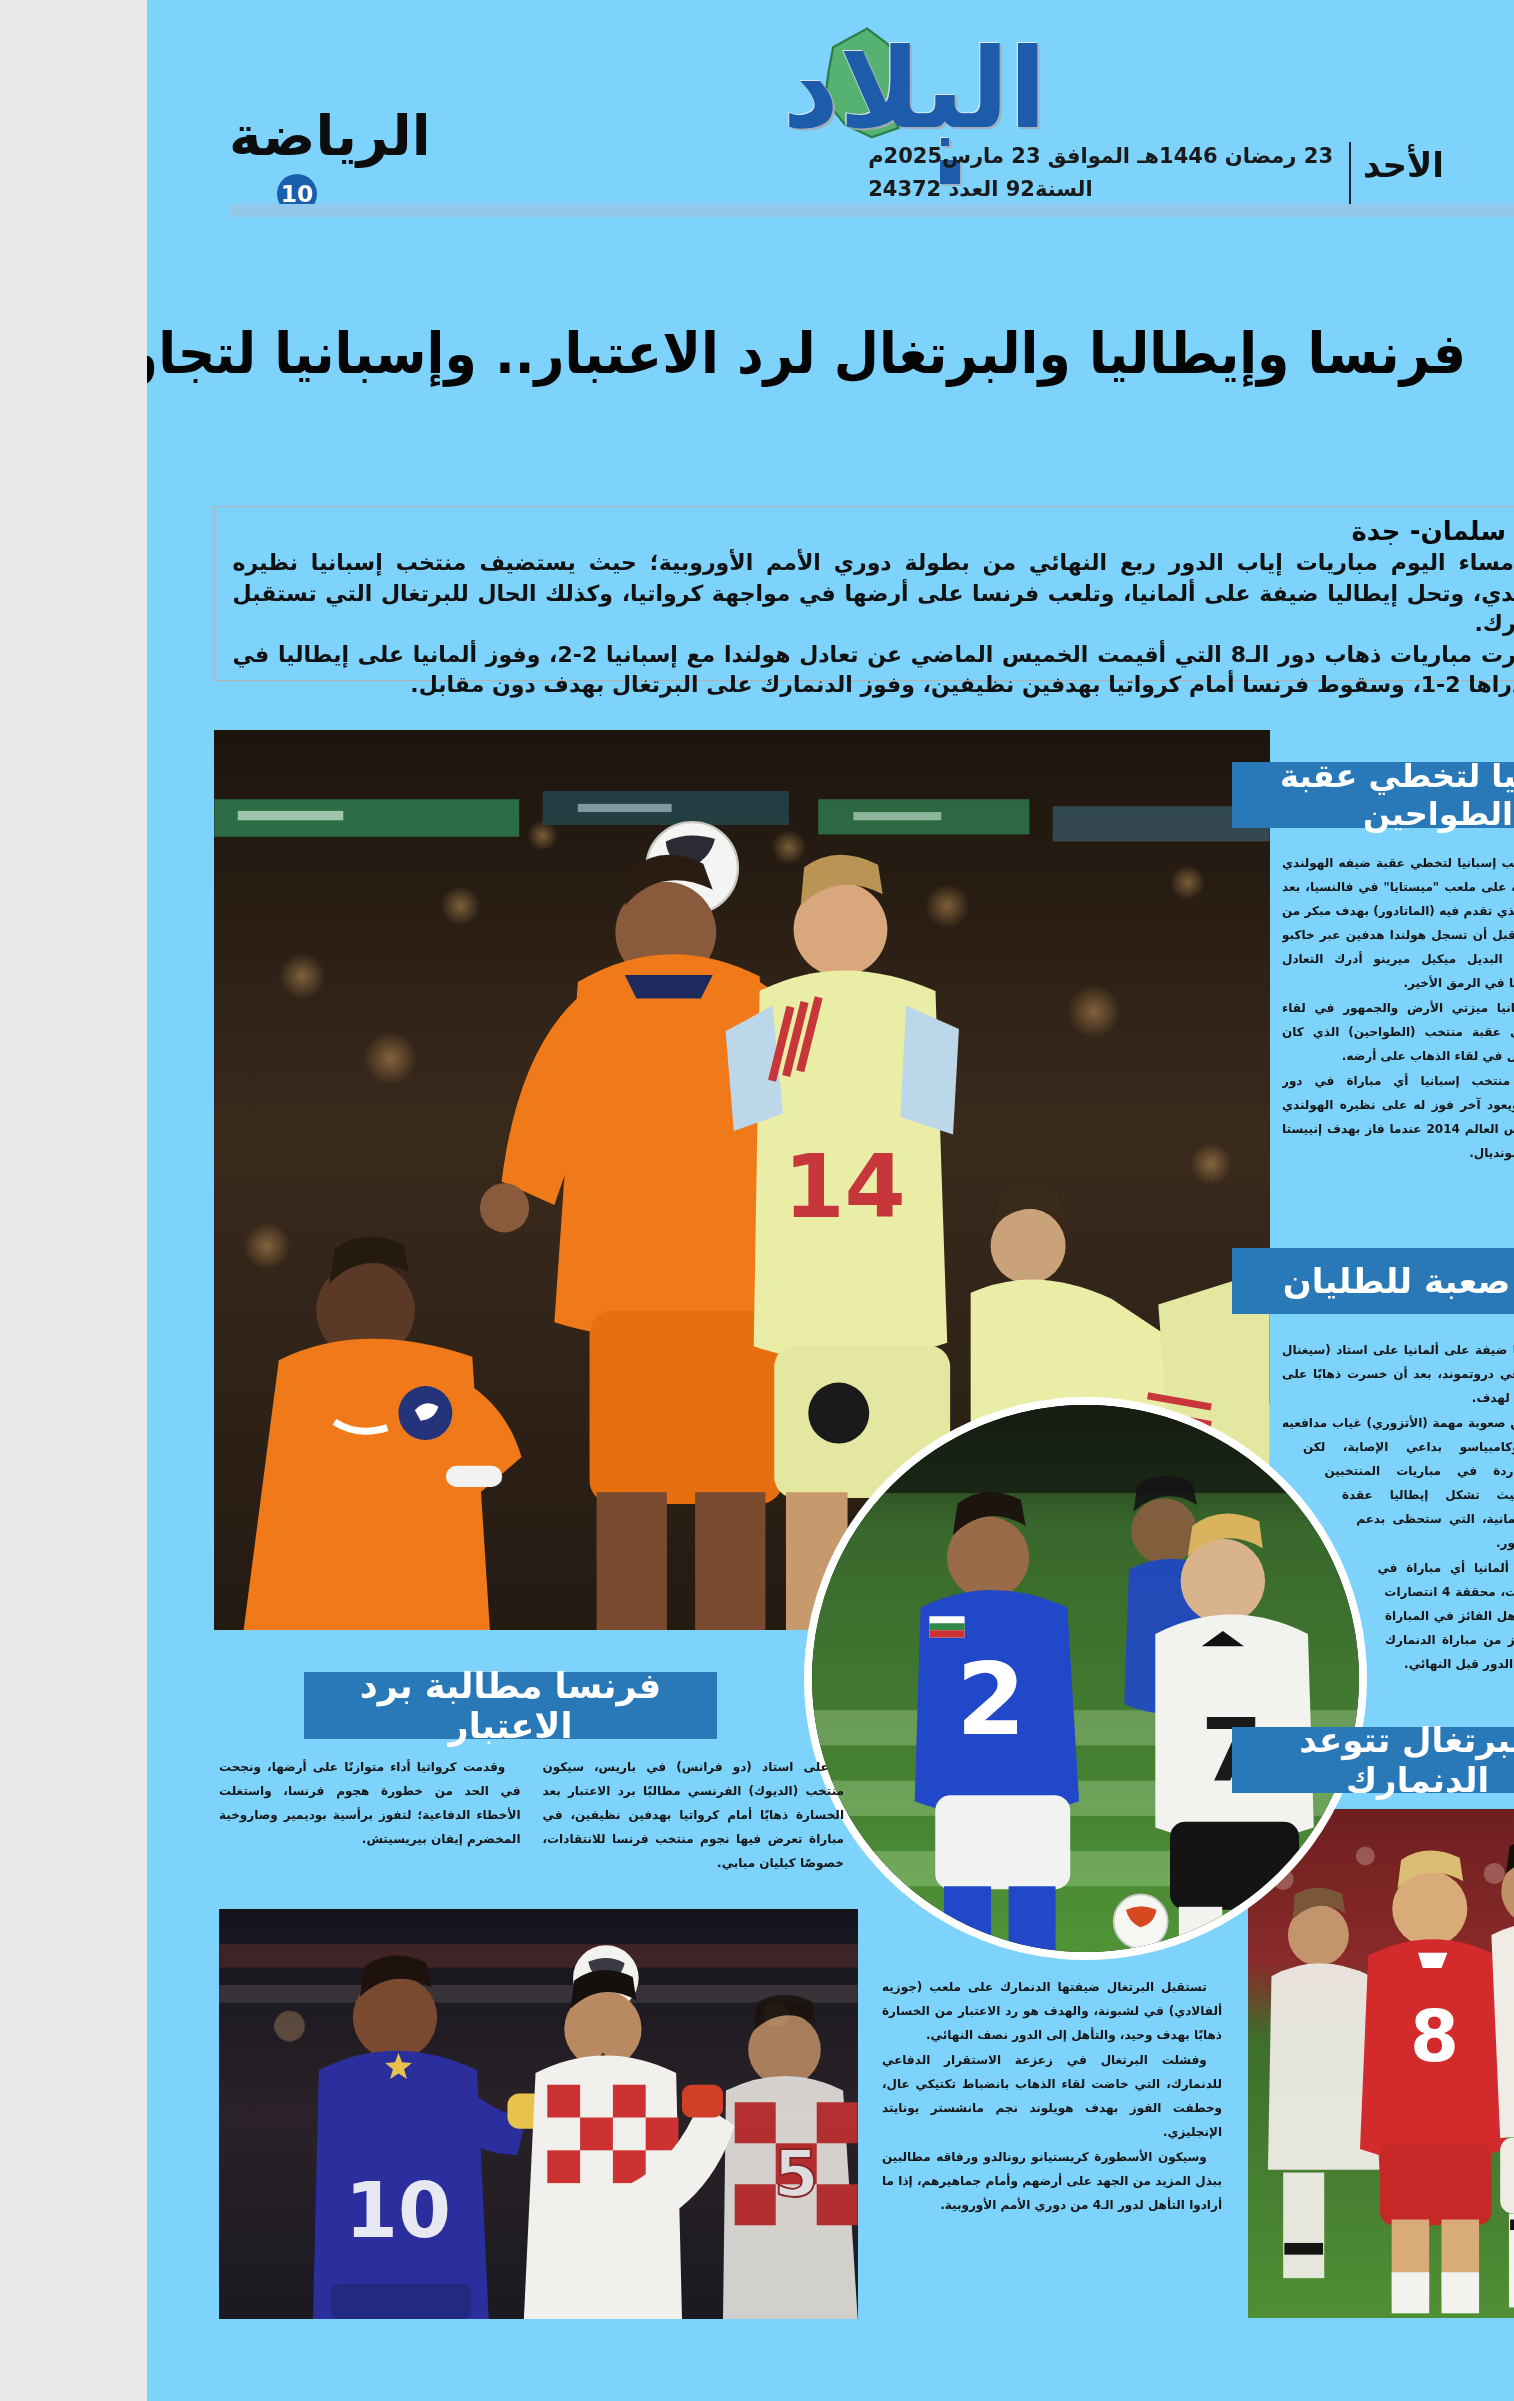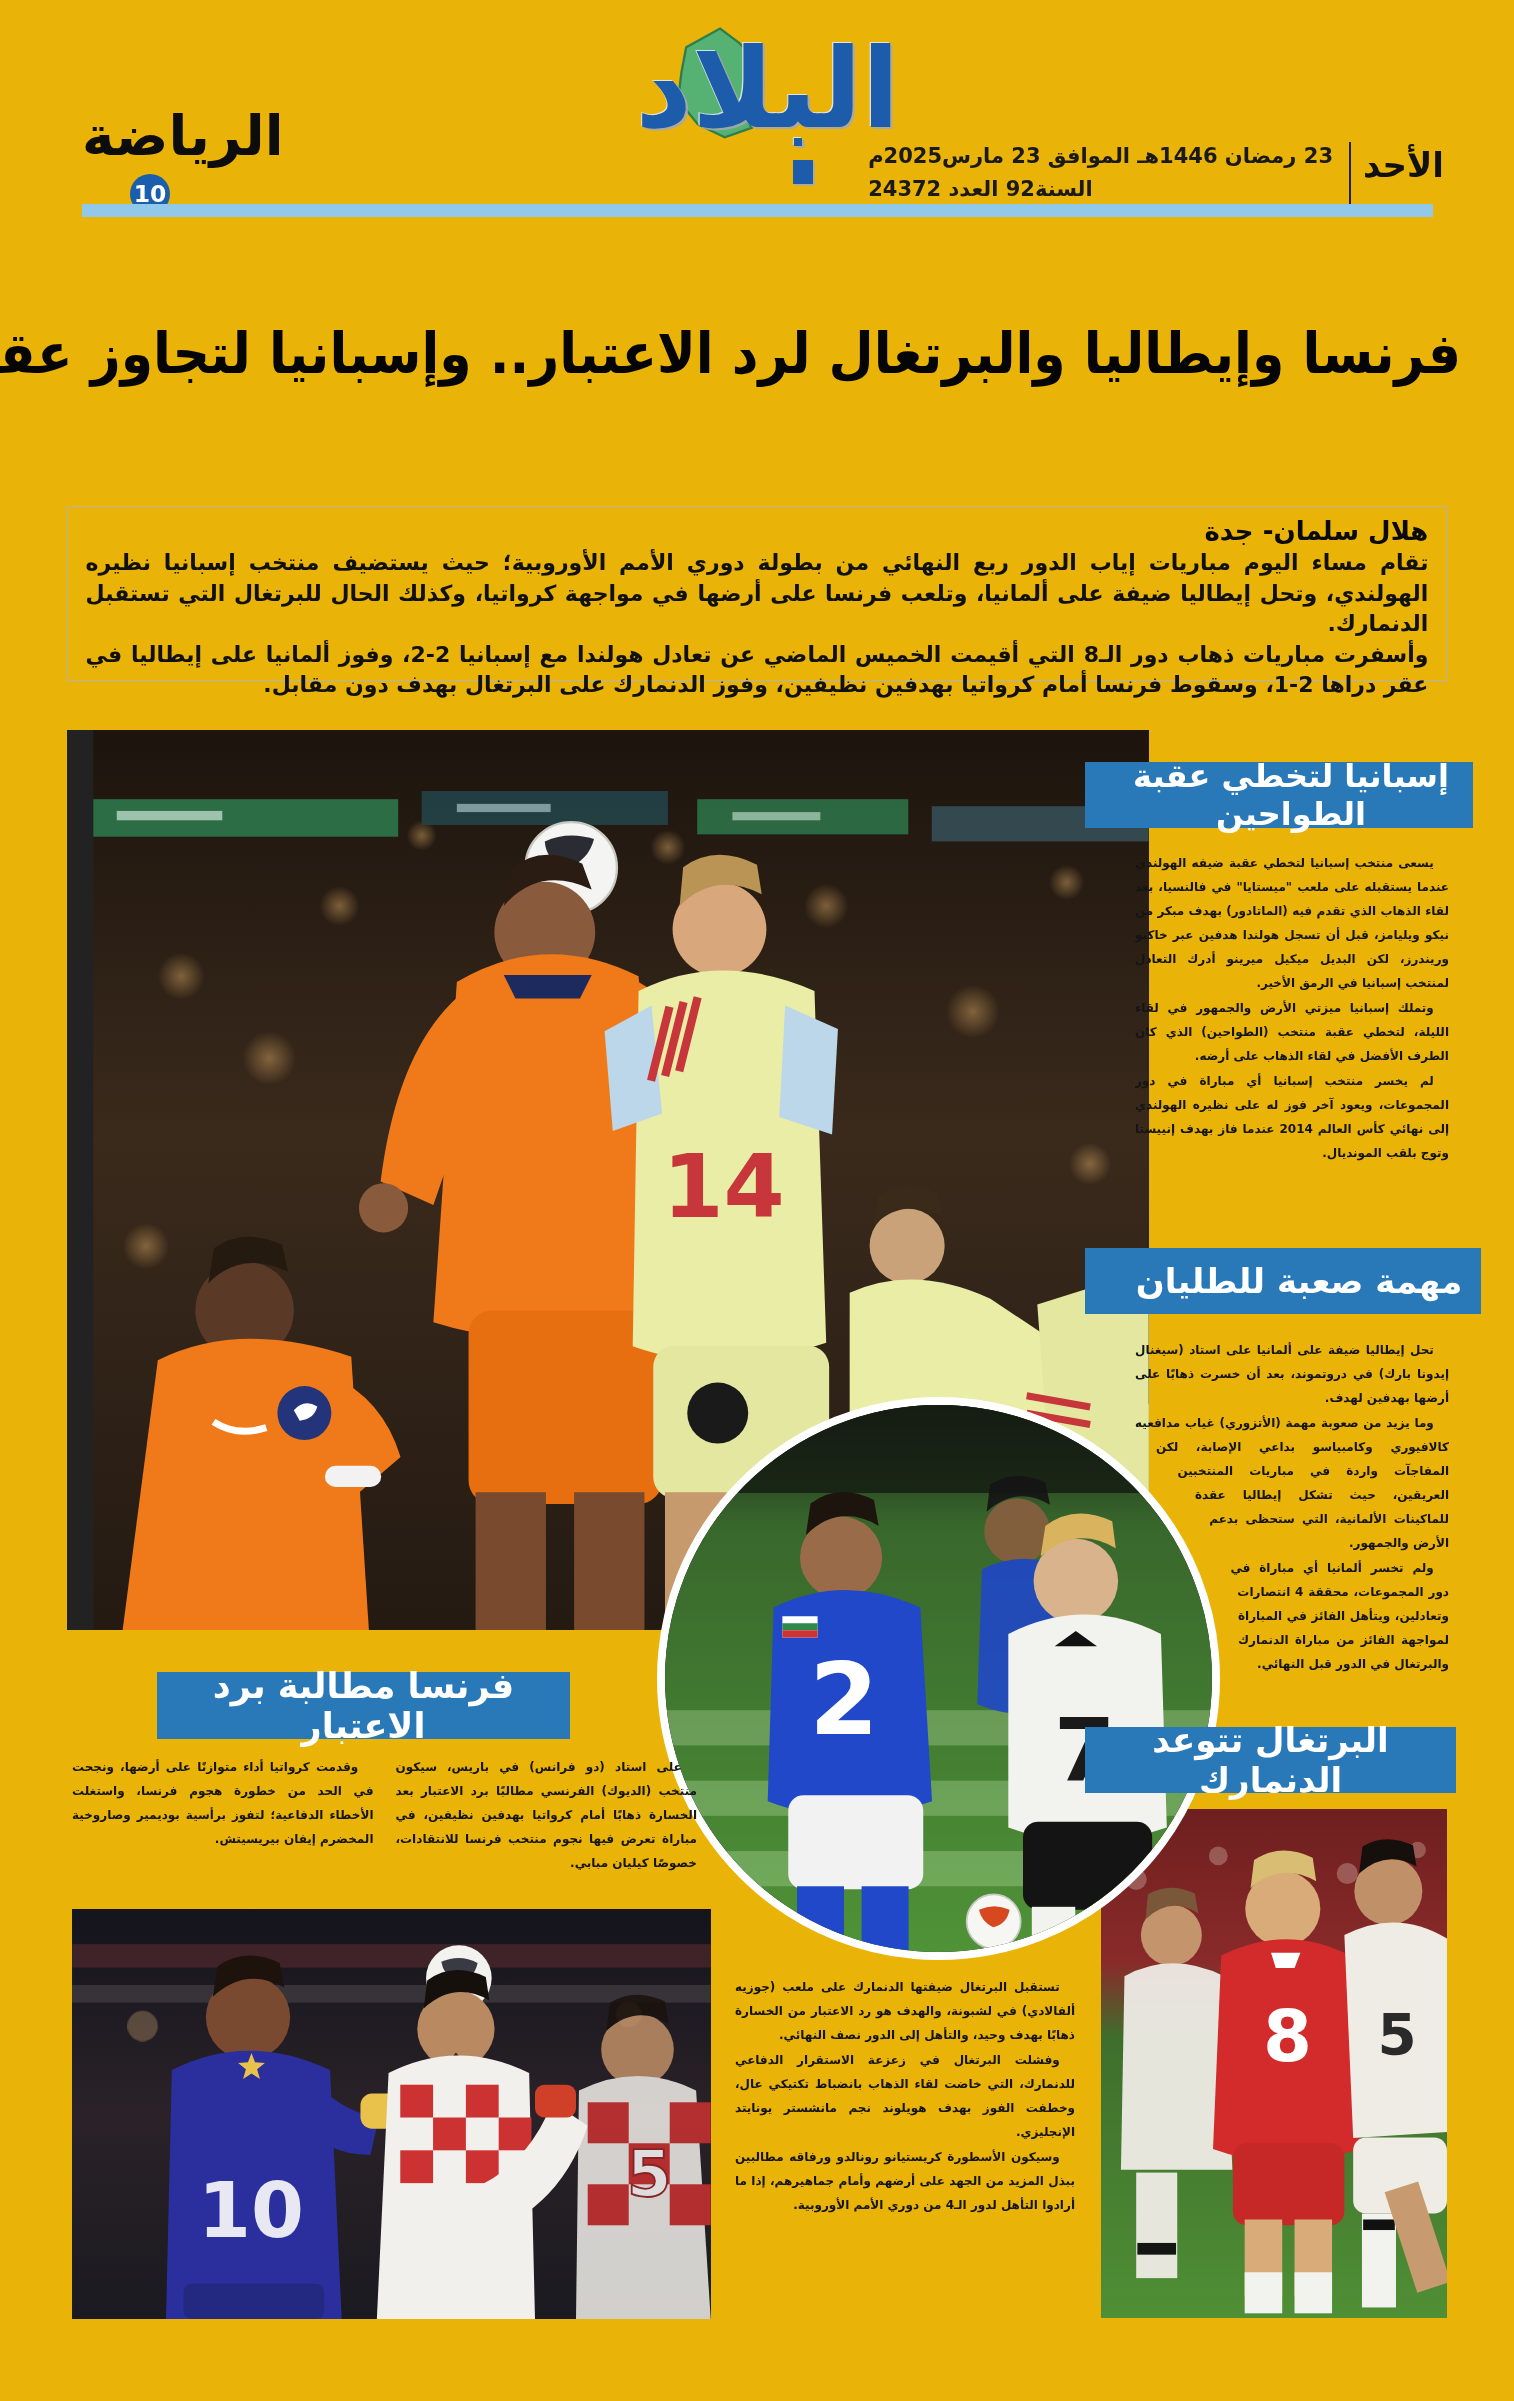--- a/index.html
+++ b/index.html
@@ -1,16 +1,16 @@
 <!DOCTYPE html>
 <html lang="ar" dir="rtl" style="font-size:9.4px"><head>
 <meta charset="utf-8">
 <style>
   html,body{margin:0;padding:0;background:#e8e8e8;}
-  #page{position:relative;width:1514px;height:2401px;background:#eab308;overflow:hidden;
+  #page{position:relative;width:1367px;height:2401px;background:#7dd3fc;overflow:hidden;
         font-family:"DejaVu Sans",sans-serif;direction:rtl;}
   .abs{position:absolute;}
   
   #sports-title{left:82px;top:104px;font-size:55px;font-weight:900;color:#0d0d0d;}
   #page-circle{left:130px;top:174px;width:40px;height:40px;border-radius:50%;
                background:#1a5fad;color:#fff;font-size:23.5px;font-weight:800;
                display:flex;align-items:center;justify-content:center;}
   #logo{left:595px;top:23.5px;width:328px;height:158px;}
   #logo-word{position:absolute;right:23.5px;top:10.6px;font-size:110px;font-weight:900;color:#1d5cab;
              text-shadow:2.3px 2.3px 0 rgba(165,168,178,.85), -1.2px -1.2px 0 rgba(230,232,238,.9);line-height:1;}
@@ -26,21 +26,21 @@
   
   #kicker{left:0;top:245px;width:100%;text-align:center;font-size:38px;font-weight:900;color:#0c0c0c;}
   #headline{left:0;top:321px;width:100%;text-align:center;font-size:56px;font-weight:900;color:#050505;
             white-space:nowrap;transform:scaleX(.93);transform-origin:center;}
   #intro-box{left:67px;top:506px;width:1380px;height:175px;border:1.2px solid #b3b3b3;box-sizing:border-box;
              padding:9.4px 17.6px;}
   #byline{font-size:26px;font-weight:800;color:#0a0a0a;margin-bottom:2px;}
   .intro-p{font-size:22px;font-weight:600;color:#111;line-height:30.5px;text-align:justify;margin:0;}
   
   .photo{overflow:hidden;background:#222;}
-  #main-photo{left:67px;top:730px;width:1056px;height:900px;z-index:1;padding-left:26px;}
+  #main-photo{left:67px;top:730px;width:1056px;height:900px;z-index:1;}
   #circle-photo{left:657px;top:1397px;width:563px;height:563px;border-radius:50%;
                 border:8.2px solid #fff;box-sizing:border-box;z-index:3;}
   #france-photo{left:72px;top:1909px;width:639px;height:410px;z-index:1;}
   #denmark-photo{left:1101px;top:1809px;width:346px;height:509px;z-index:1;}
   
   .sec-header{background:#2979b9;color:#fff;font-weight:800;text-align:center;z-index:5;
               display:flex;align-items:center;justify-content:center;}
   #spain-header{left:1085px;top:762px;width:364px;height:66px;font-size:32px;padding-left:24px;}
   #italy-header{left:1085px;top:1248px;width:364px;height:66px;font-size:34px;padding-left:32px;}
   #portugal-header{left:1085px;top:1727px;width:371px;height:66px;font-size:34px;}

